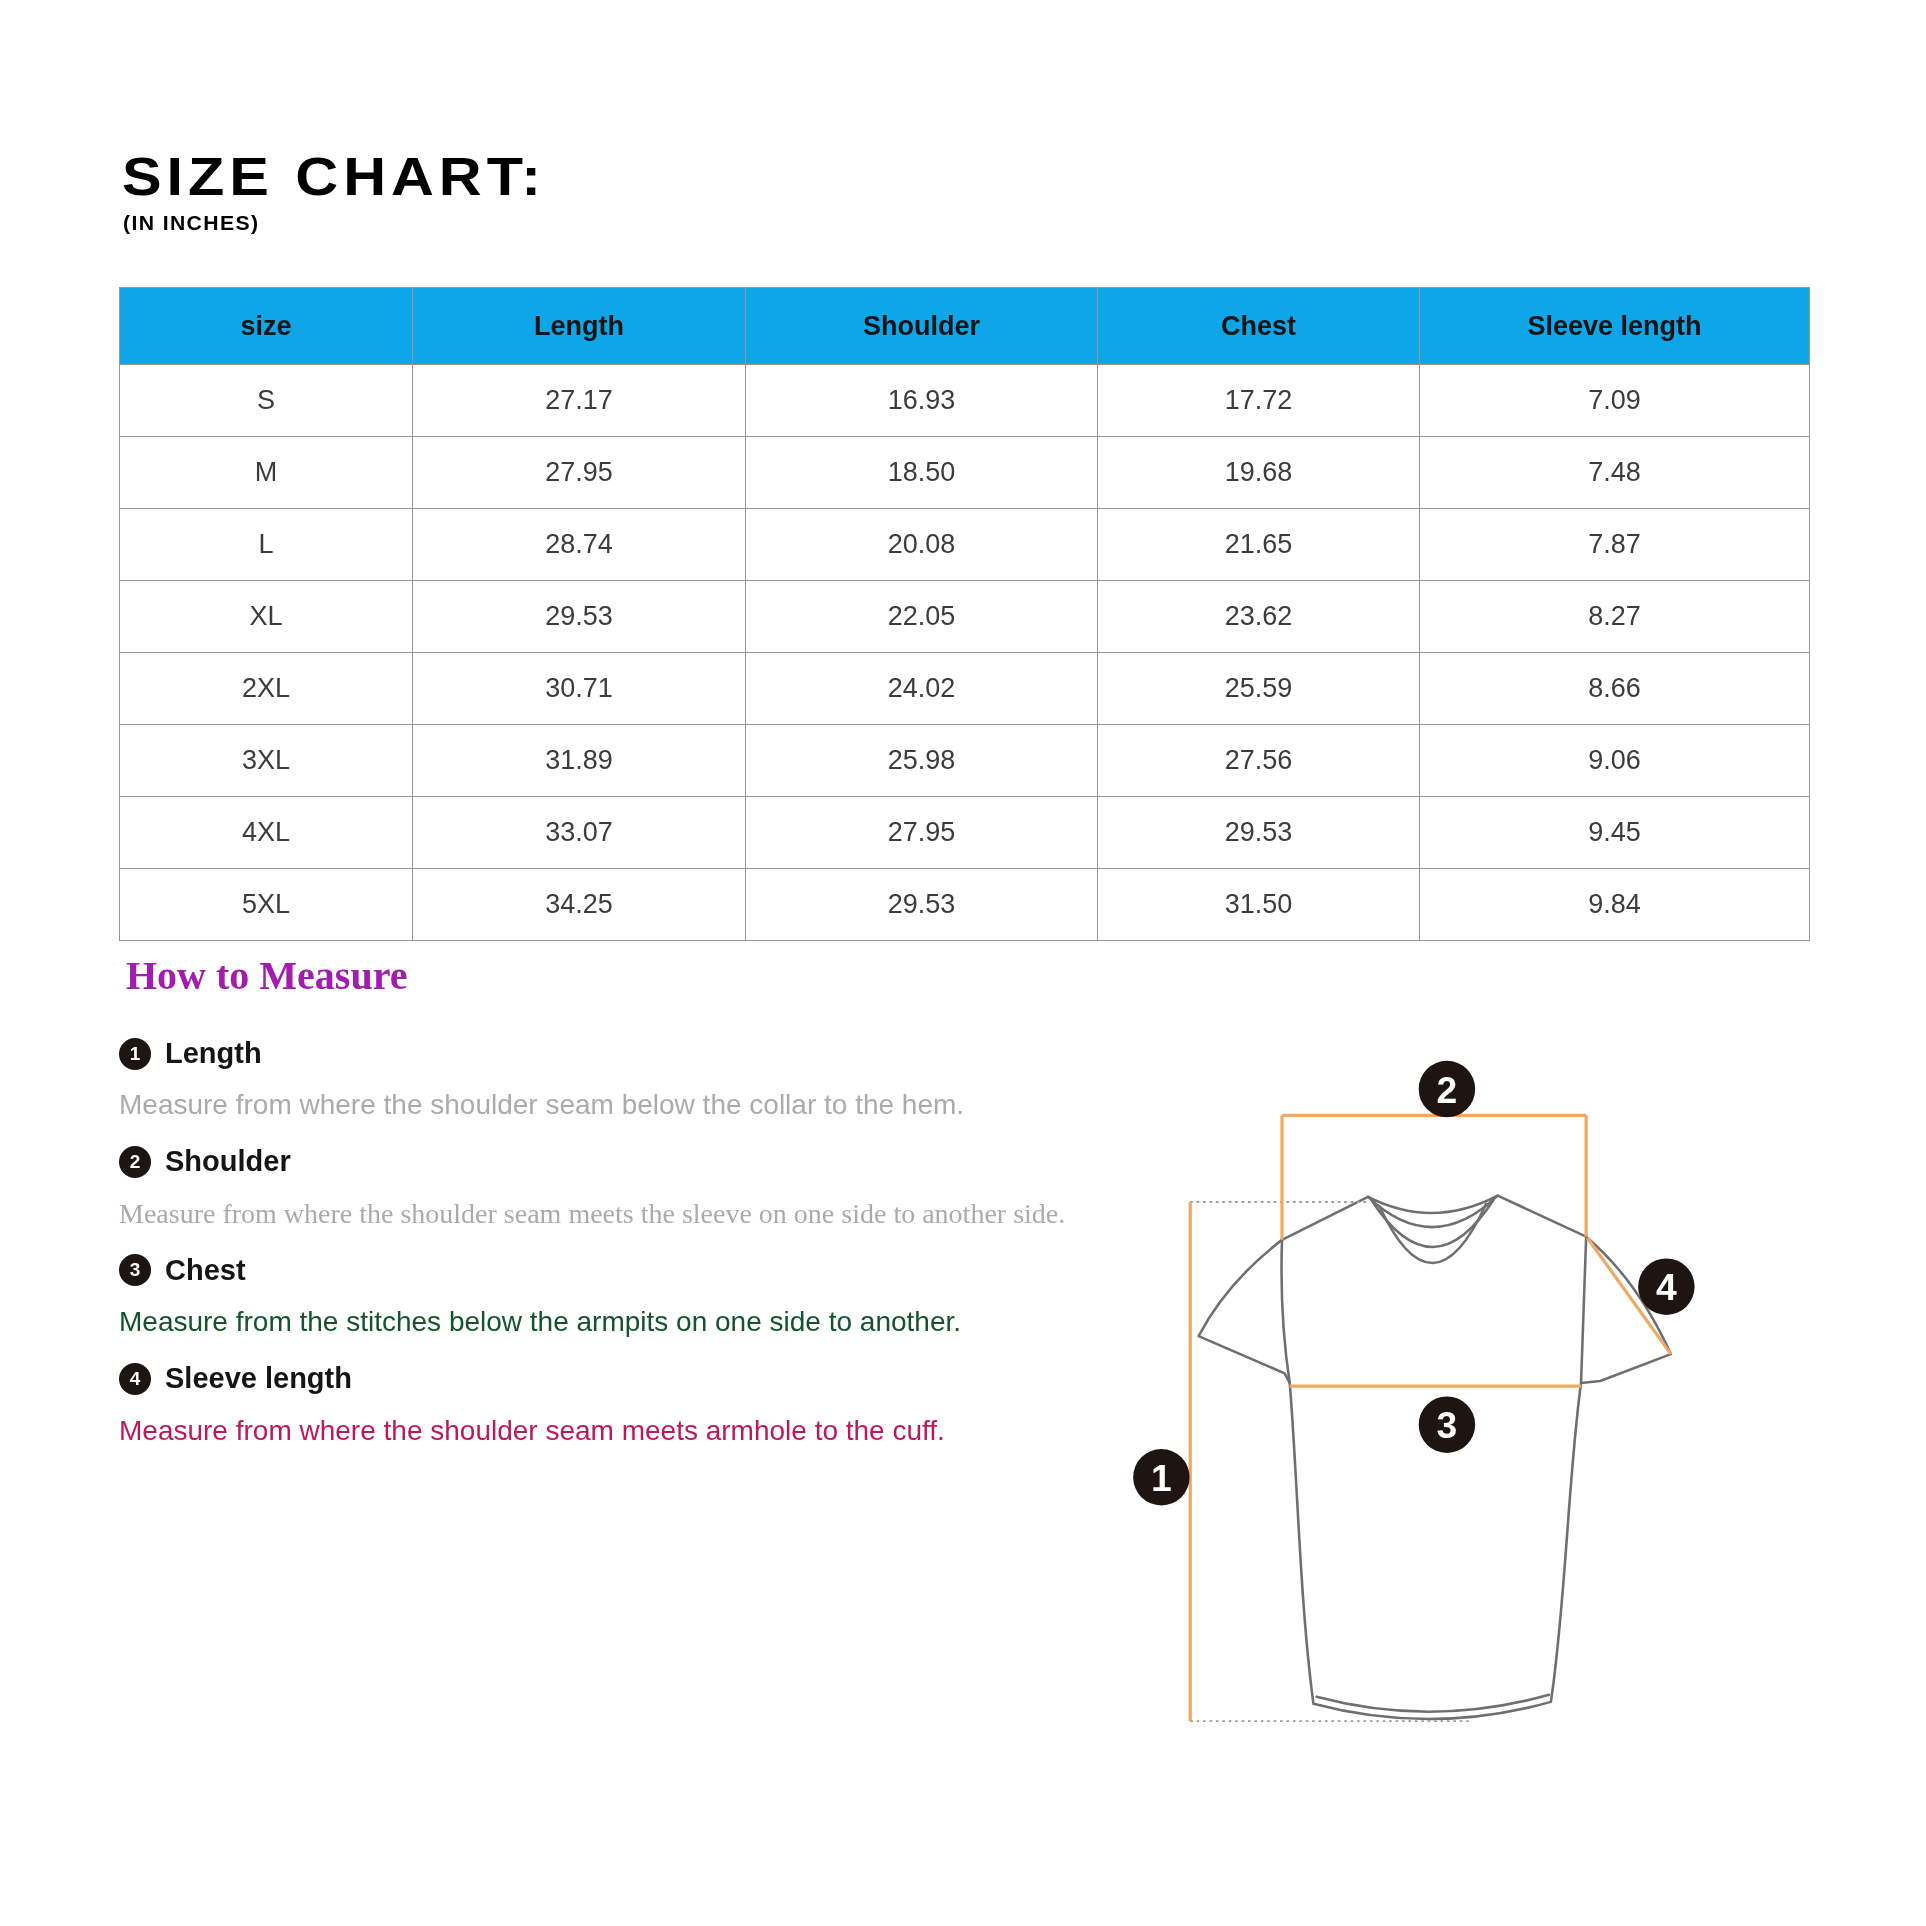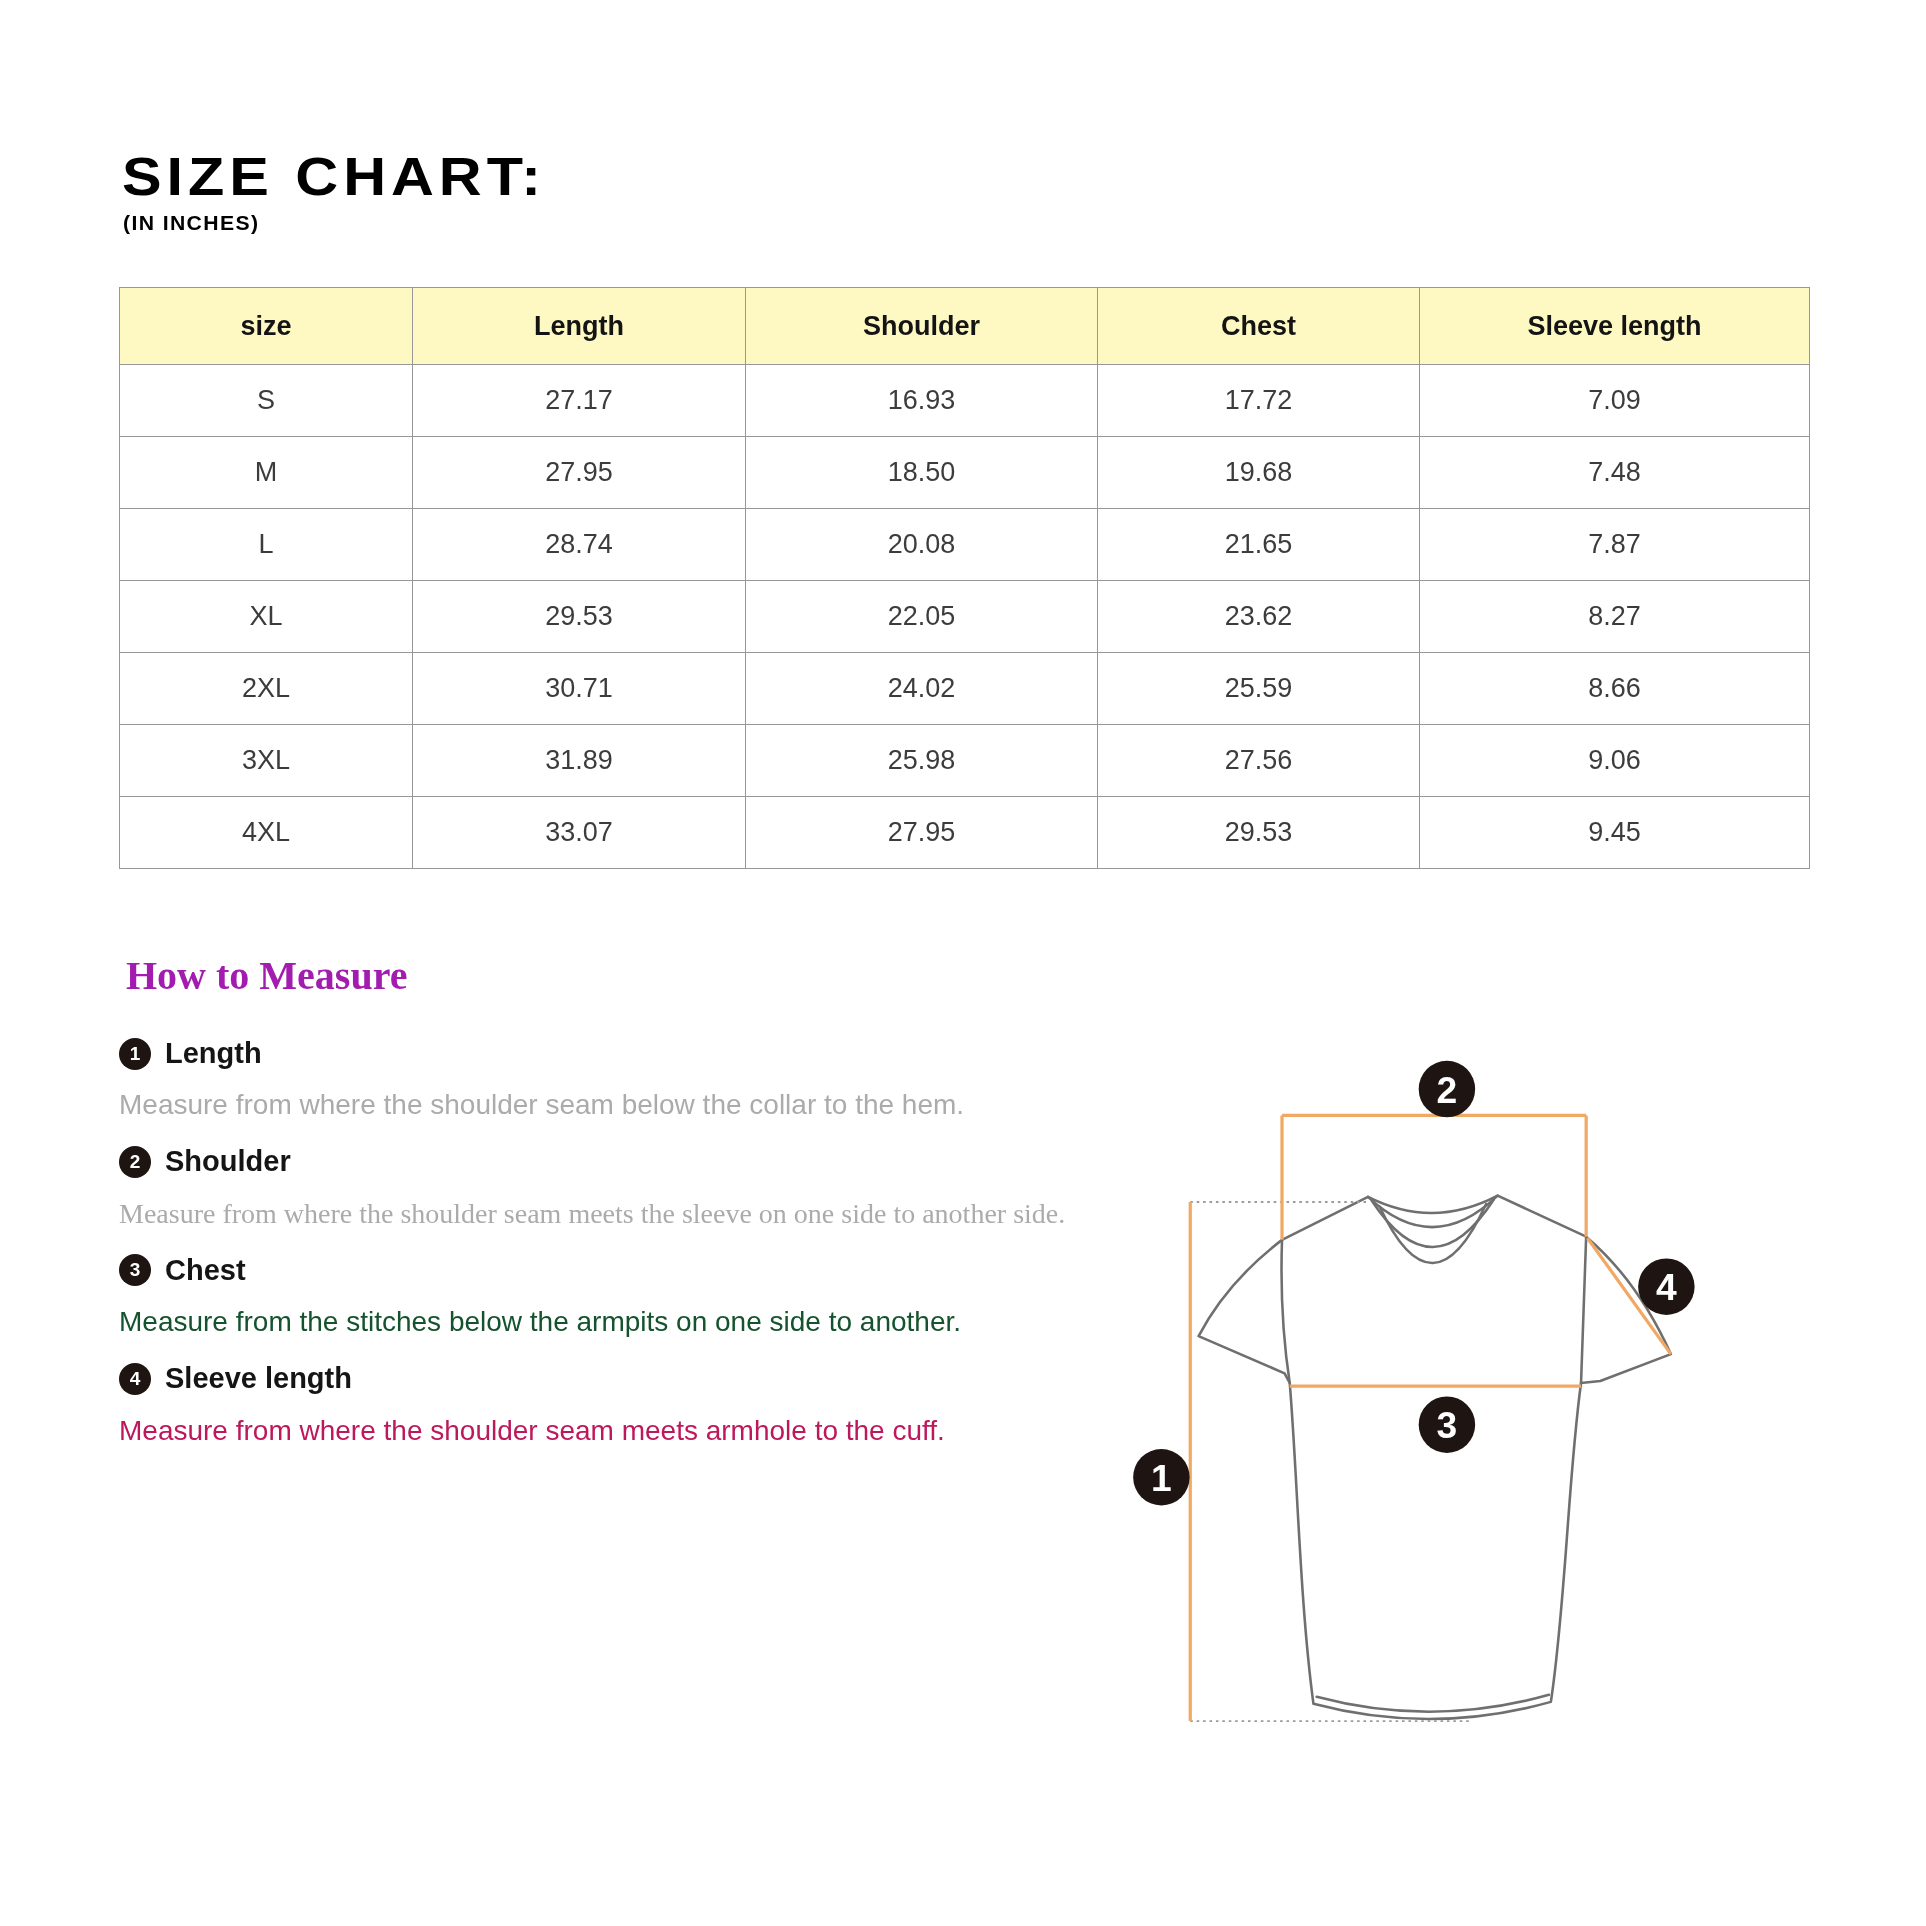--- a/index.html
+++ b/index.html
@@ -24,21 +24,21 @@
   
   table.size-table {
     position:absolute; left:119px; top:287px; width:1690px;
     border-collapse:collapse; table-layout:fixed;
   }
   .size-table th, .size-table td {
     border:1.3px solid #979797; border-top-width:1.9px; border-bottom-width:1.9px;
     text-align:center; vertical-align:middle; padding:0;
   }
   .size-table thead th {
-    background:#fef9c3; height:76px;
+    background:#0ea5e9; height:76px;
     font-size:27px; font-weight:bold; color:#141414;
   }
   .size-table tbody td {
     height:71px; font-size:27px; font-weight:400; color:#3c3c3c; background:#fff;
   }
 
   
   .howto { position:absolute; left:119px; top:952px; width:1104px; }
   .howto h2 {
     margin:0 0 37px 7px; font-size:40px; font-weight:bold; color:#a21caf;font-family:Liberation Serif, serif;
@@ -127,20 +127,27 @@
         <td>25.98</td>
         <td>27.56</td>
         <td>9.06</td>
       </tr>
       <tr>
         <td>4XL</td>
         <td>33.07</td>
         <td>27.95</td>
         <td>29.53</td>
         <td>9.45</td>
+      </tr>
+      <tr>
+        <td>5XL</td>
+        <td>34.25</td>
+        <td>29.53</td>
+        <td>31.50</td>
+        <td>9.84</td>
       </tr>
     </tbody>
 </table>
 
 <section class="howto">
   <h2>How to Measure</h2>
   <div id="measure-items">
       <div class="mi-label">
         <span class="mi-badge" style="background: rgb(30, 21, 18); color: rgb(255, 255, 255);">1</span>
         <span>Length</span>

